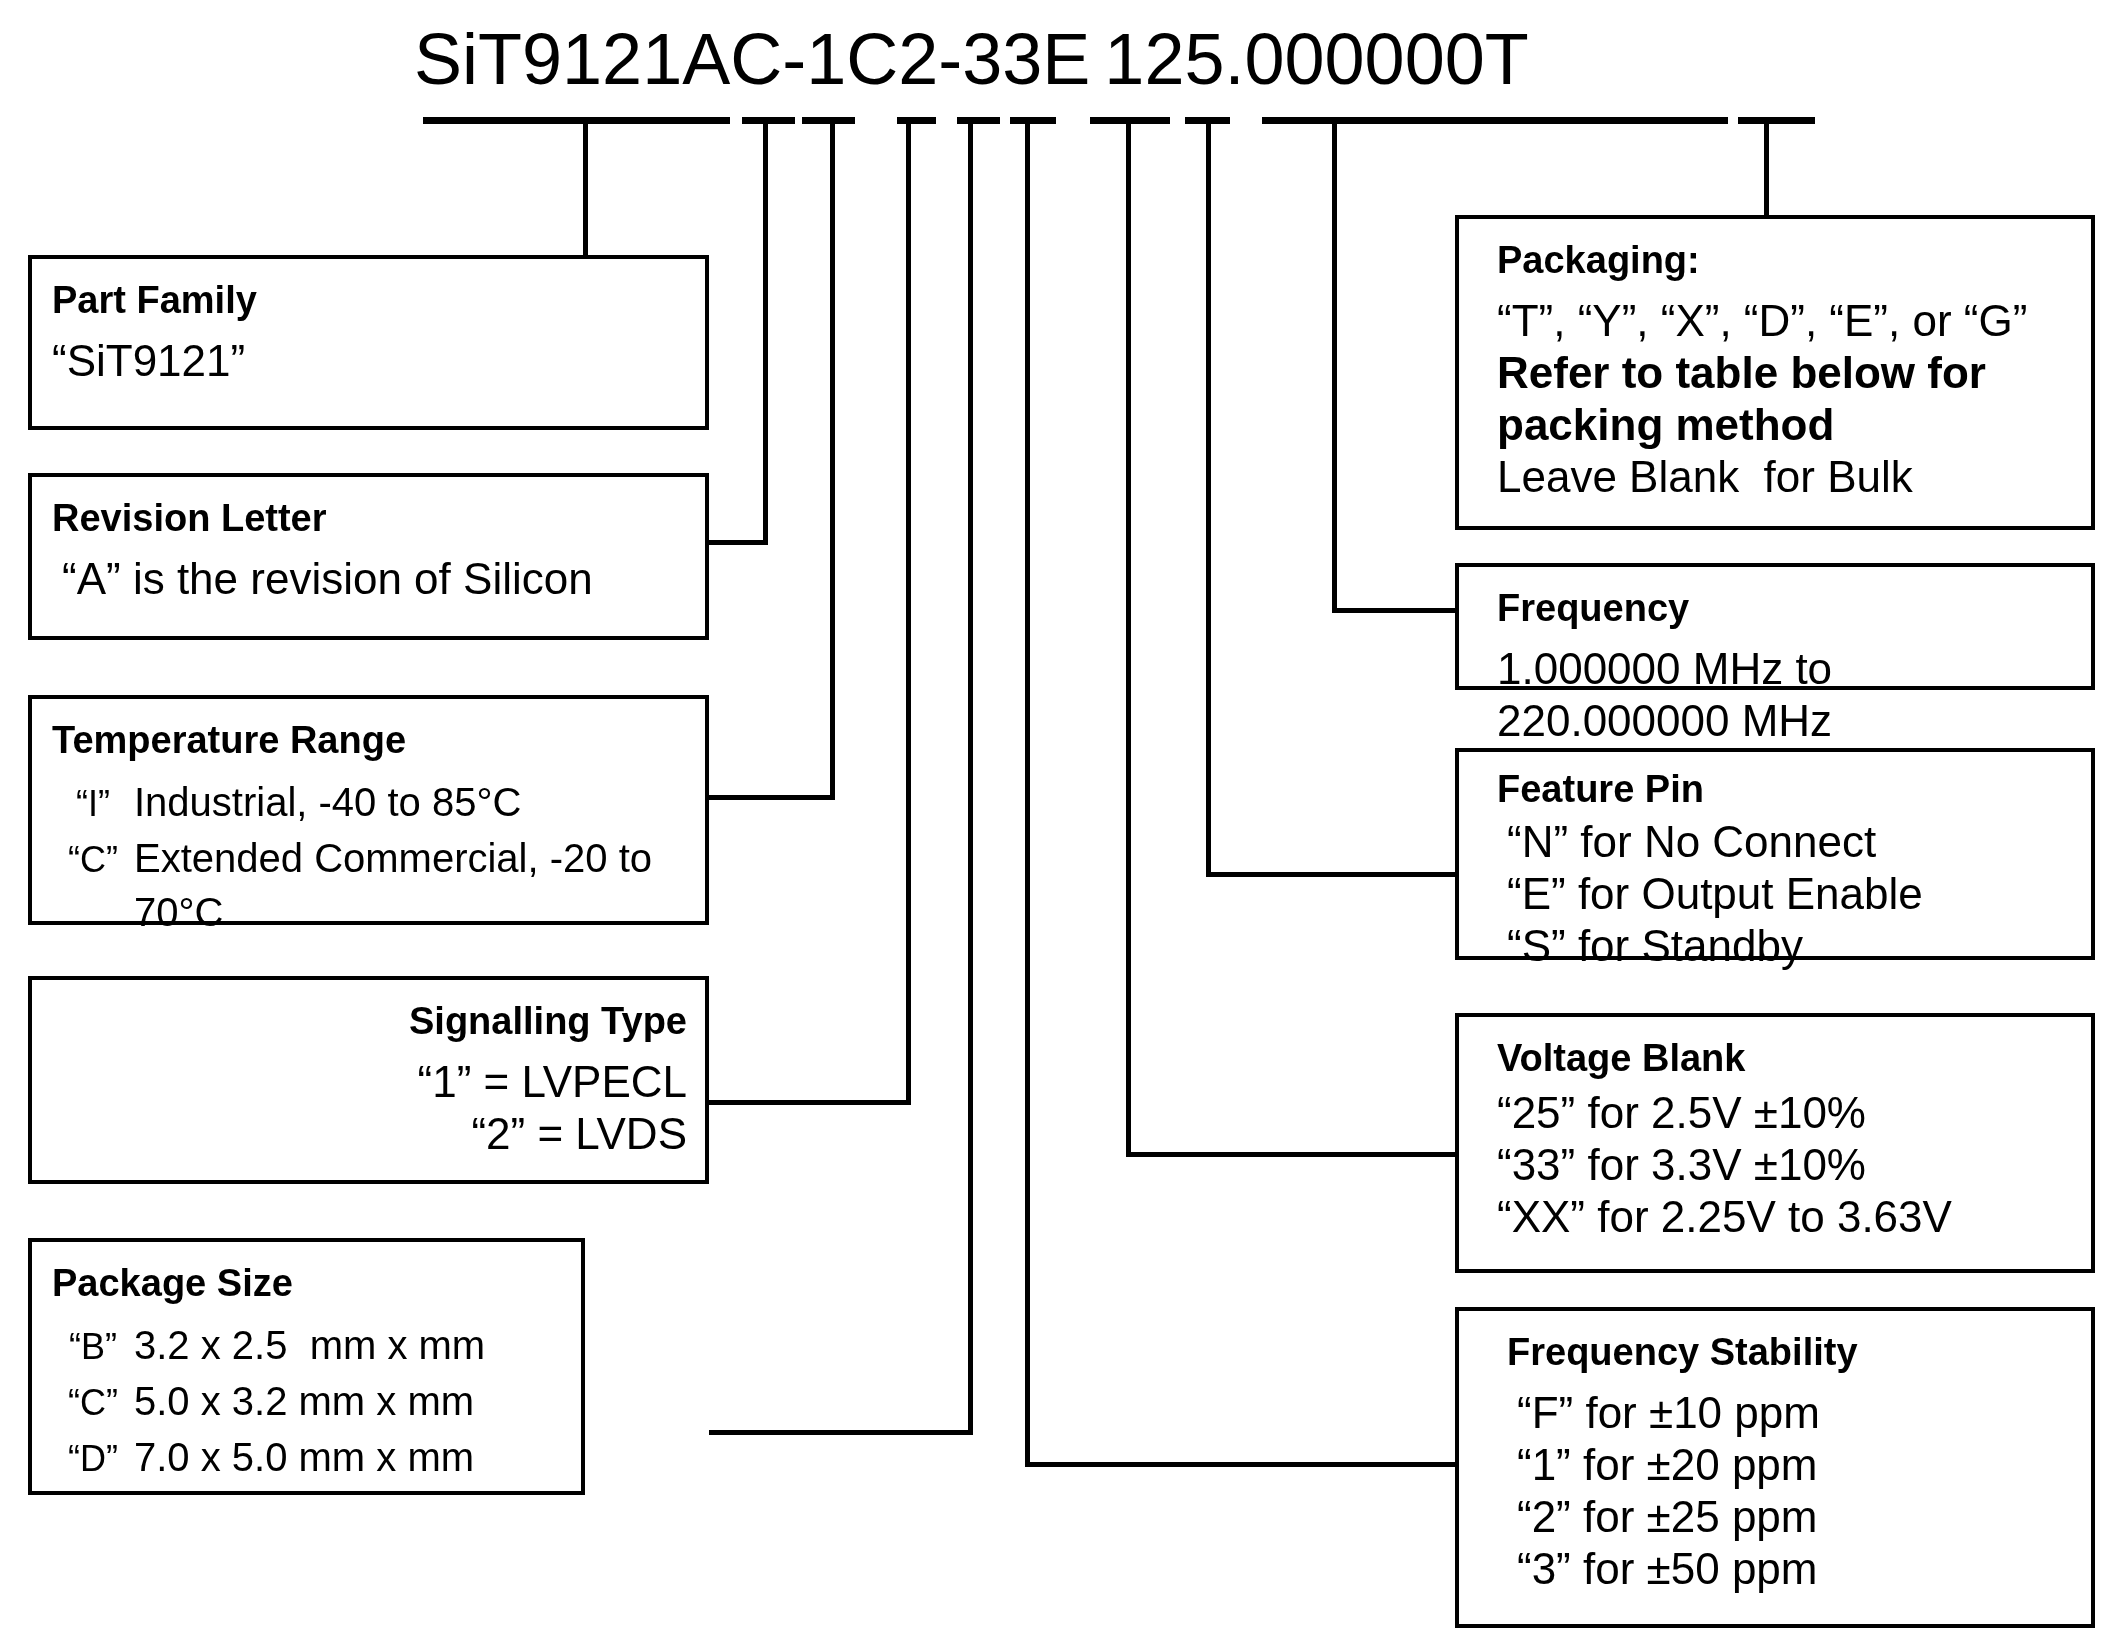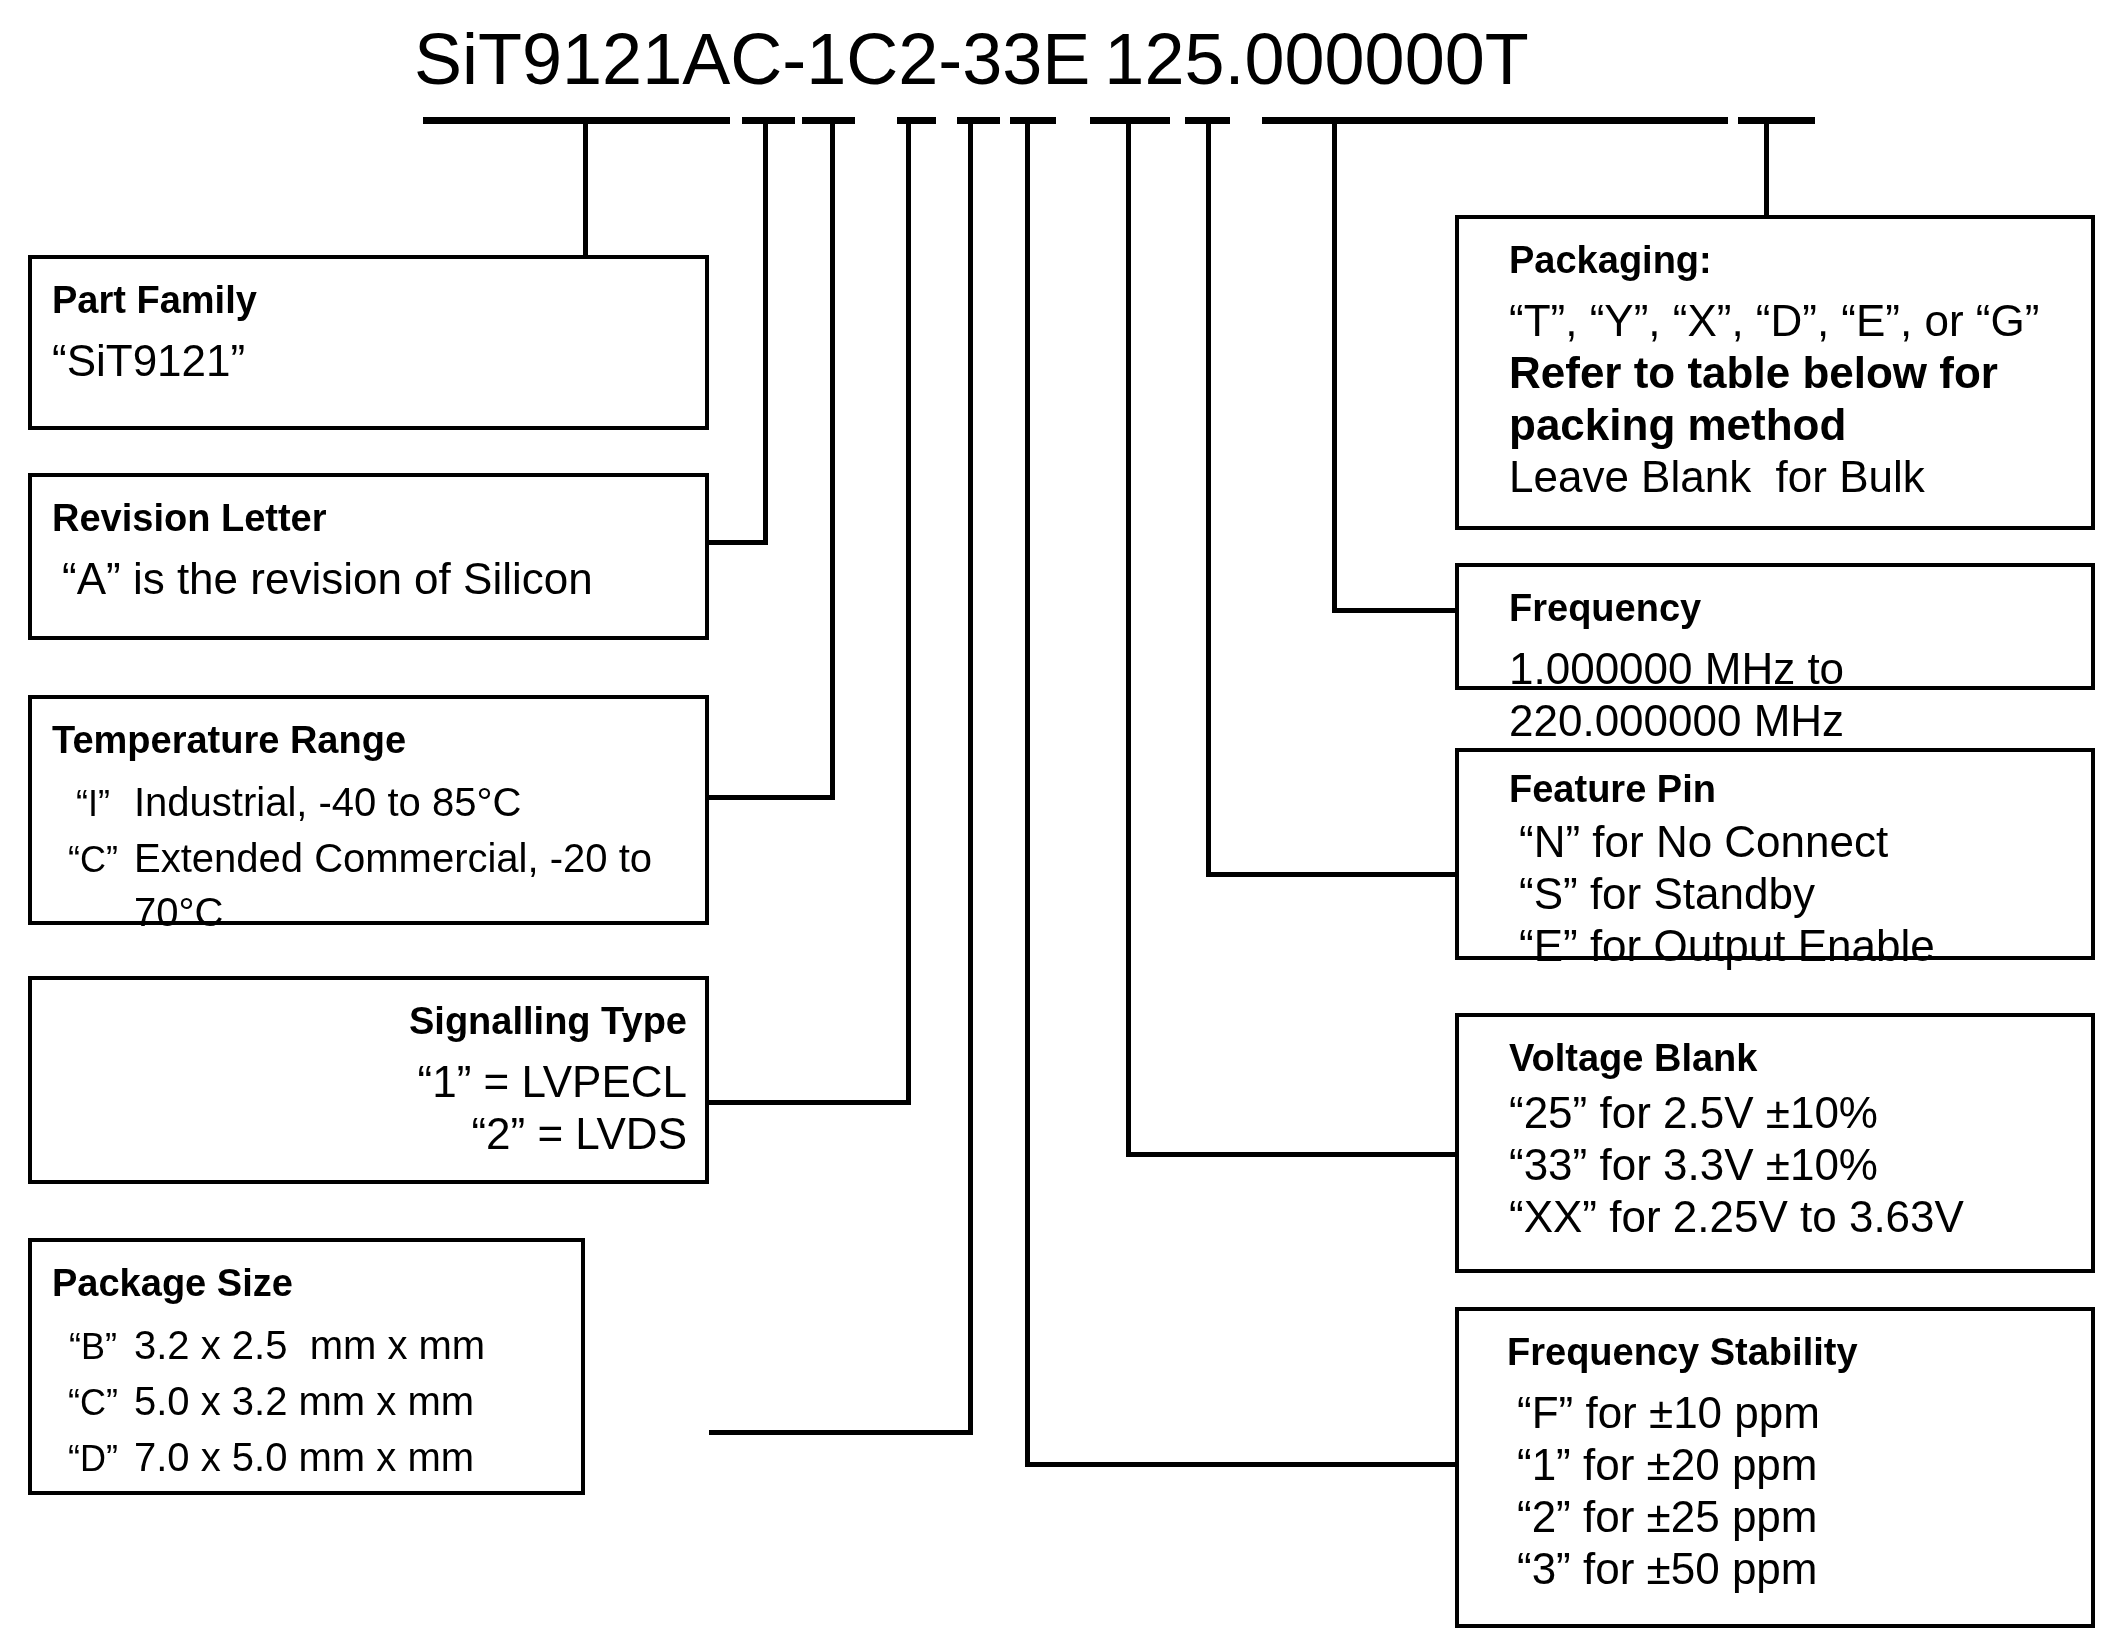--- a/index.html
+++ b/index.html
@@ -25,21 +25,21 @@
   .tick{position:absolute;height:7px;background:#000;top:117px;}
   .vline{position:absolute;width:5px;background:#000;}
   .hline{position:absolute;height:5px;background:#000;}
   .box{
     position:absolute;
     border:4px solid #000;
     background:#fff;
     box-sizing:border-box;
     padding:20px 18px 10px 20px;
   }
-  .box.right{padding-left:50px;}
+  .box.right{padding-left:38px;}
   .box-title{
     font-size:38px;
     font-weight:700;
     line-height:1.15;
     margin-bottom:12px;
     white-space:pre-wrap;
   }
   .box-line{
     font-size:44px;
     line-height:52px;
@@ -161,22 +161,22 @@
   </div>
 
   <div class="box right" style="left:1455px;top:563px;width:640px;height:127px;">
     <div class="box-title">Frequency</div>
     <div class="box-line">1.000000 MHz to 220.000000 MHz</div>
   </div>
 
   <div class="box right" style="left:1455px;top:748px;width:640px;height:212px;padding-top:16px;">
     <div class="box-title" style="margin-bottom:4px;">Feature Pin</div>
     <div class="box-line indent">“N” for No Connect</div>
+    <div class="box-line indent">“E” for Output Enable</div>
     <div class="box-line indent">“S” for Standby</div>
-    <div class="box-line indent">“E” for Output Enable</div>
   </div>
 
   <div class="box right" style="left:1455px;top:1013px;width:640px;height:260px;">
     <div class="box-title" style="margin-bottom:6px;">Voltage Blank</div>
     <div class="box-line">“25” for 2.5V ±10%</div>
     <div class="box-line">“33” for 3.3V ±10%</div>
     <div class="box-line">“XX” for 2.25V to 3.63V</div>
   </div>
 
   <div class="box right" style="left:1455px;top:1307px;width:640px;height:321px;padding-left:48px;">

